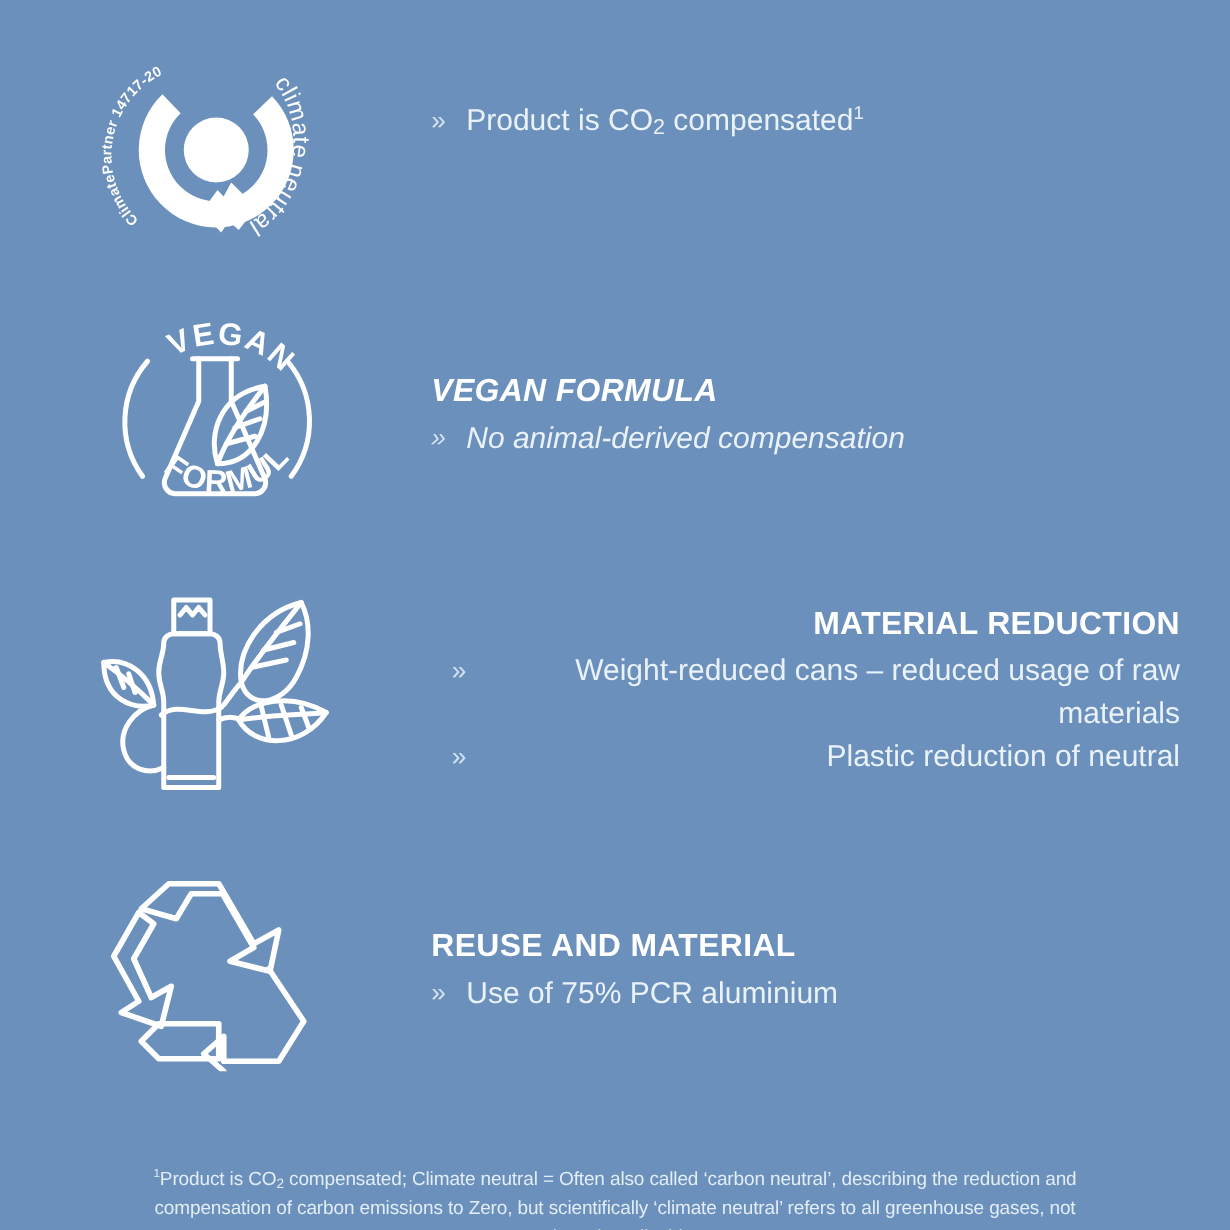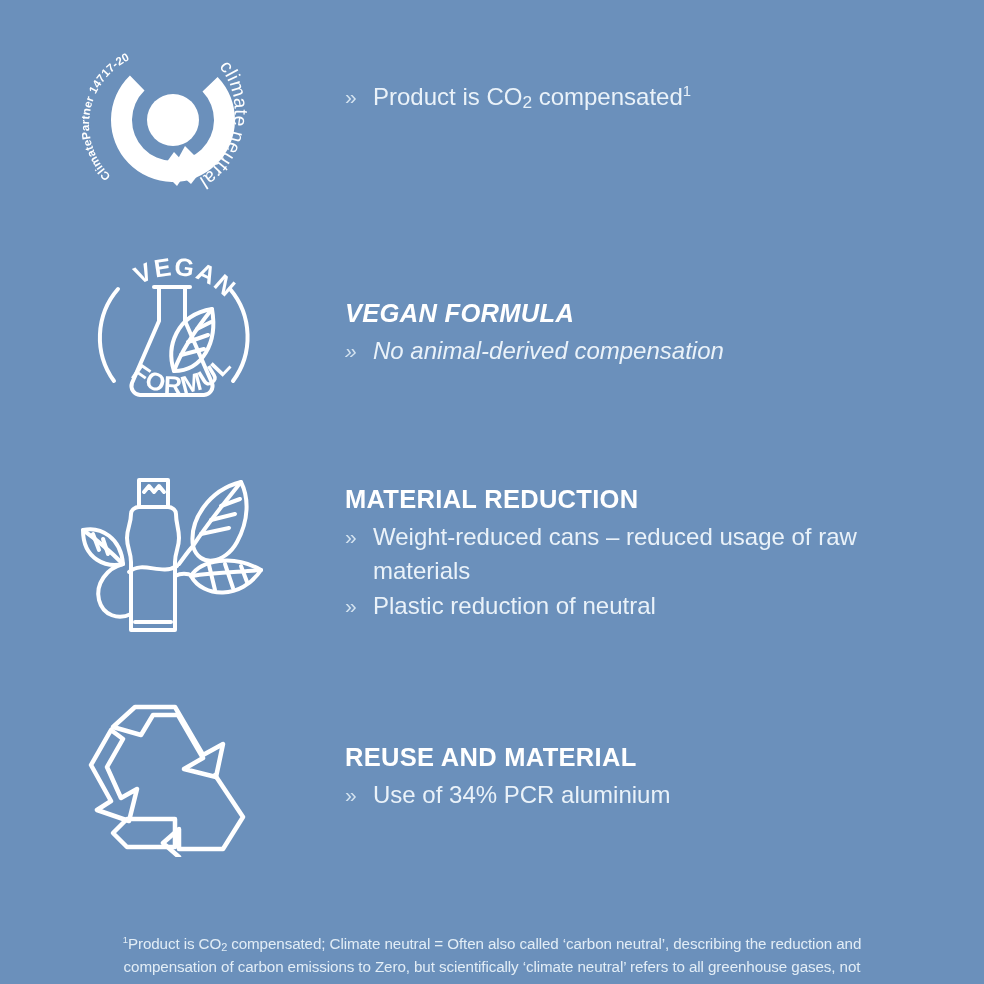--- a/index.html
+++ b/index.html
@@ -80,21 +80,21 @@
     font-size: 0.72em;
     vertical-align: baseline;
     position: relative;
     top: 0.20em;
     line-height: 0;
   }
 
   
   #row-climate   { top: 28px; }
   #row-vegan     { top: 243px; }
-  #row-material  { top: 472px; }
+  #row-material  { top: 472px; text-align: right; }
   #row-recycle   { top: 697px; }
 
   #row-climate  .text-cell { padding-top: 52px; }
   #row-vegan    .text-cell { padding-top: 56px; font-style: italic; }
   #row-material .text-cell { padding-top: 13px; }
   #row-recycle  .text-cell { padding-top: 46px; }
 
   
   #footnote {
     position: absolute;
@@ -268,21 +268,21 @@
 
           <path d="M 132,78 L 160,120 L 140,152 L 96,152 L 96,132 L 80,146 L 96,160"></path>
         </g>
       </svg>
     </div>
     <div class="text-cell">
       <h2 class="feature-heading">REUSE AND MATERIAL</h2>
       <ul class="bullet-list">
         <li class="bullet-item">
           <span class="bullet-marker">»</span>
-          <span class="bullet-text">Use of 34% PCR aluminium</span>
+          <span class="bullet-text">Use of 75% PCR aluminium</span>
         </li>
       </ul>
     </div>
   </div>
 
   <div id="footnote"><sup class="fn">1</sup><span>Product is CO</span><sub class="sub2">2</sub><span> compensated; Climate neutral = Often also called ‘carbon neutral’, describing the reduction and compensation of carbon emissions to Zero, but scientifically ‘climate neutral’ refers to all greenhouse gases, not only carbon dioxide.</span></div>
 
 </div>
 
 </body></html>

